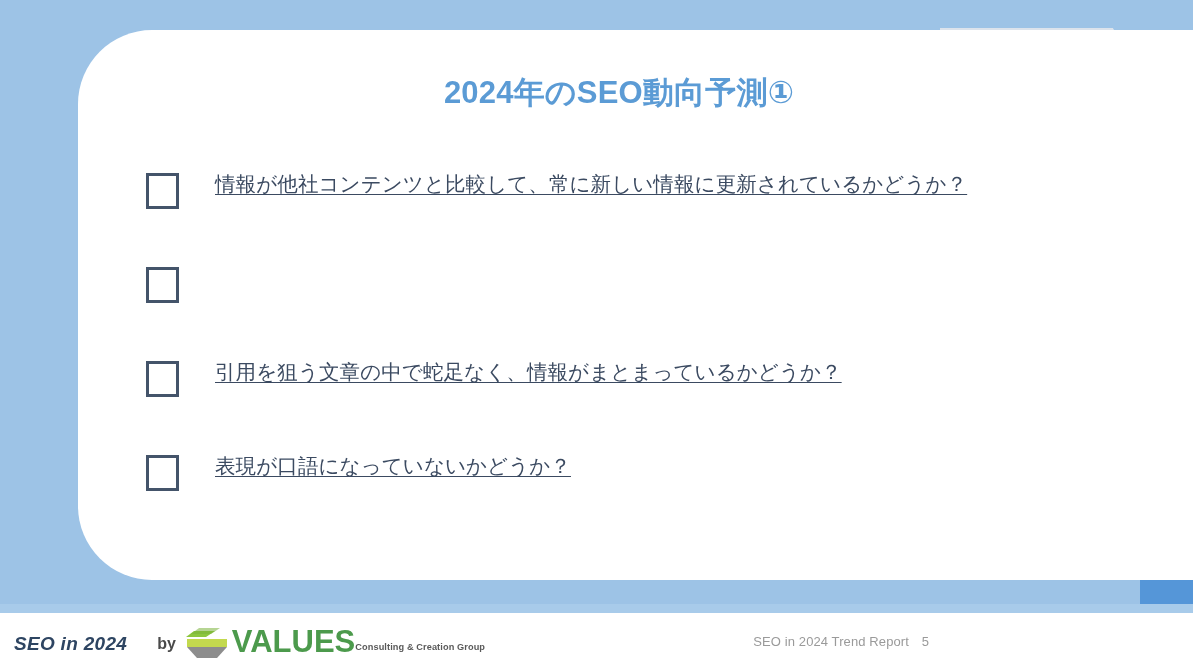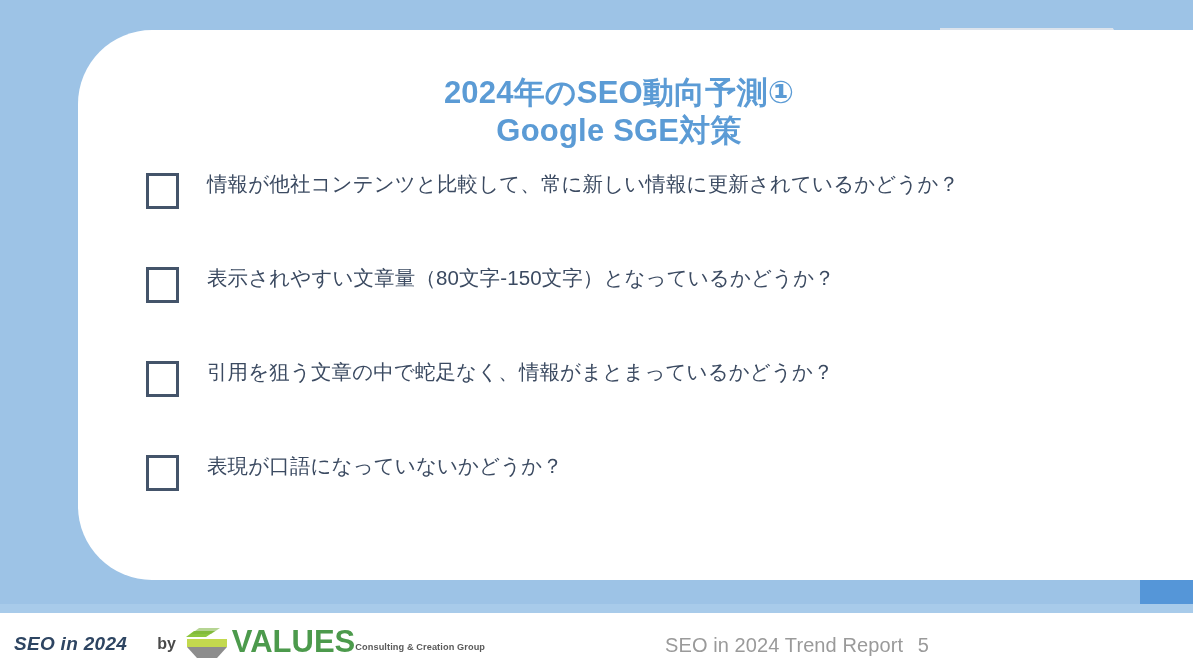--- a/index.html
+++ b/index.html
@@ -105,25 +105,26 @@
     flex: 0 0 auto;
     width: 33px;
     height: 36px;
     margin-top: 5px;
     border: 3px solid #44546A;
     background: #ffffff;
     box-sizing: border-box;
   }
 
   .check-label {
-    margin-left: 28px;
+    margin-left: 36px;
     color: #3B4A61;
     font-size: 20.5px;
     line-height: 1.58;
     max-width: 800px;
+    text-decoration: underline;
     text-underline-offset: 3px;
     text-decoration-thickness: 1px;
     letter-spacing: 0.1px;
   }
 
   
   .footer {
     position: absolute;
     left: 0;
     top: 613px;
@@ -187,53 +188,51 @@
     font-weight: bold;
     color: #5A5A5A;
     margin-top: 16px;
     letter-spacing: 0.1px;
   }
 
   .footer-right {
     position: absolute;
     right: 18px;
     top: 21px;
-    font-size: 20px;
+    font-size: 13px;
     color: #9A9A9A;
     letter-spacing: 0.1px;
   }
   .footer-right .page-num { margin-left: 9px; }
 </style>
 </head>
 <body>
 
 <div class="slide">
 
   <div class="bg-blue"></div>
   <div class="bg-chevron"></div>
   <div class="bg-darkblue"></div>
   <div class="bg-band-bottom"></div>
 
   <div class="card">
 
     <div class="title-block">
       <span class="title-line">2024年のSEO動向予測①</span>
-      <span class="title-line">Google SGE対策</span>
     </div>
 
     <div class="checklist">
 
       <div class="check-row">
         <div class="checkbox"></div>
         <div class="check-label">情報が他社コンテンツと比較して、常に新しい情報に更新されているかどうか？</div>
       </div>
 
       <div class="check-row">
         <div class="checkbox"></div>
-        <div class="check-label">表示されやすい文章量（80文字-150文字）となっているかどうか？</div>
       </div>
 
       <div class="check-row">
         <div class="checkbox"></div>
         <div class="check-label">引用を狙う文章の中で蛇足なく、情報がまとまっているかどうか？</div>
       </div>
 
       <div class="check-row">
         <div class="checkbox"></div>
         <div class="check-label">表現が口語になっていないかどうか？</div>

